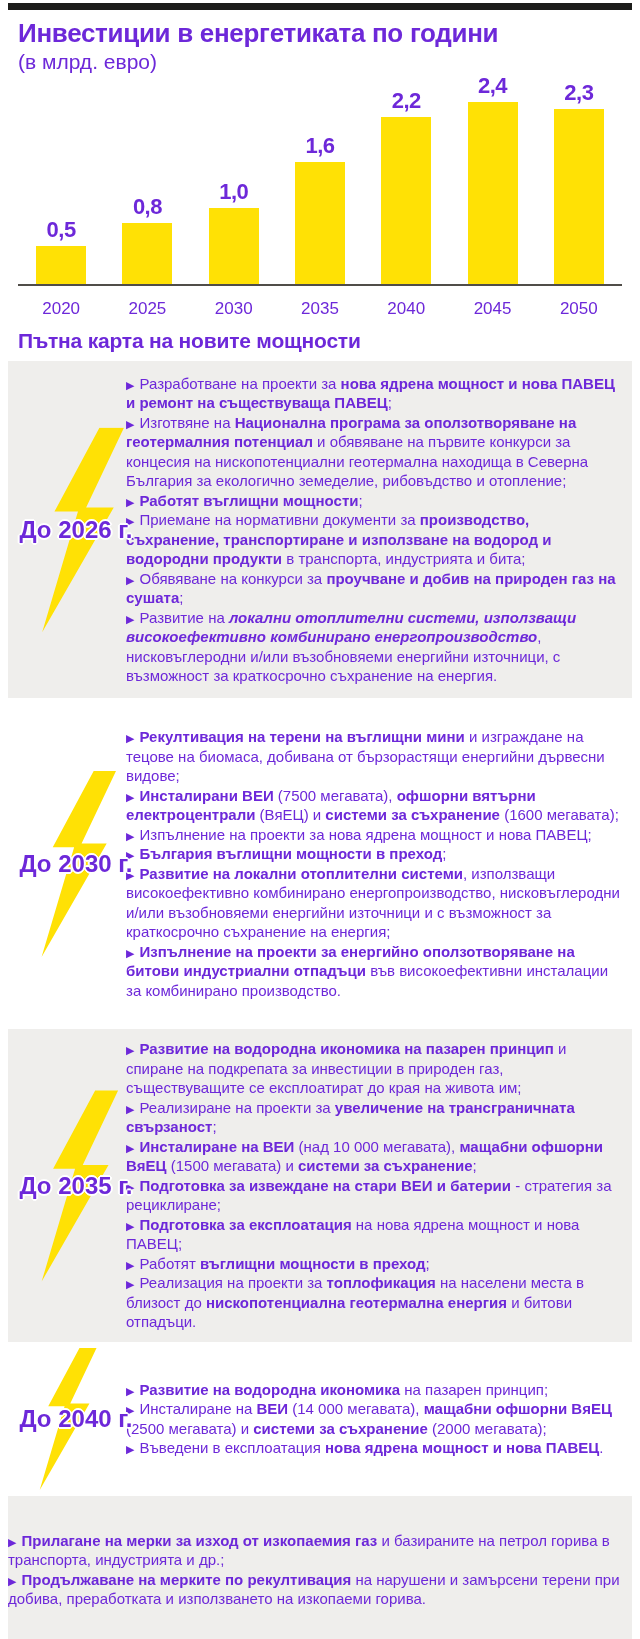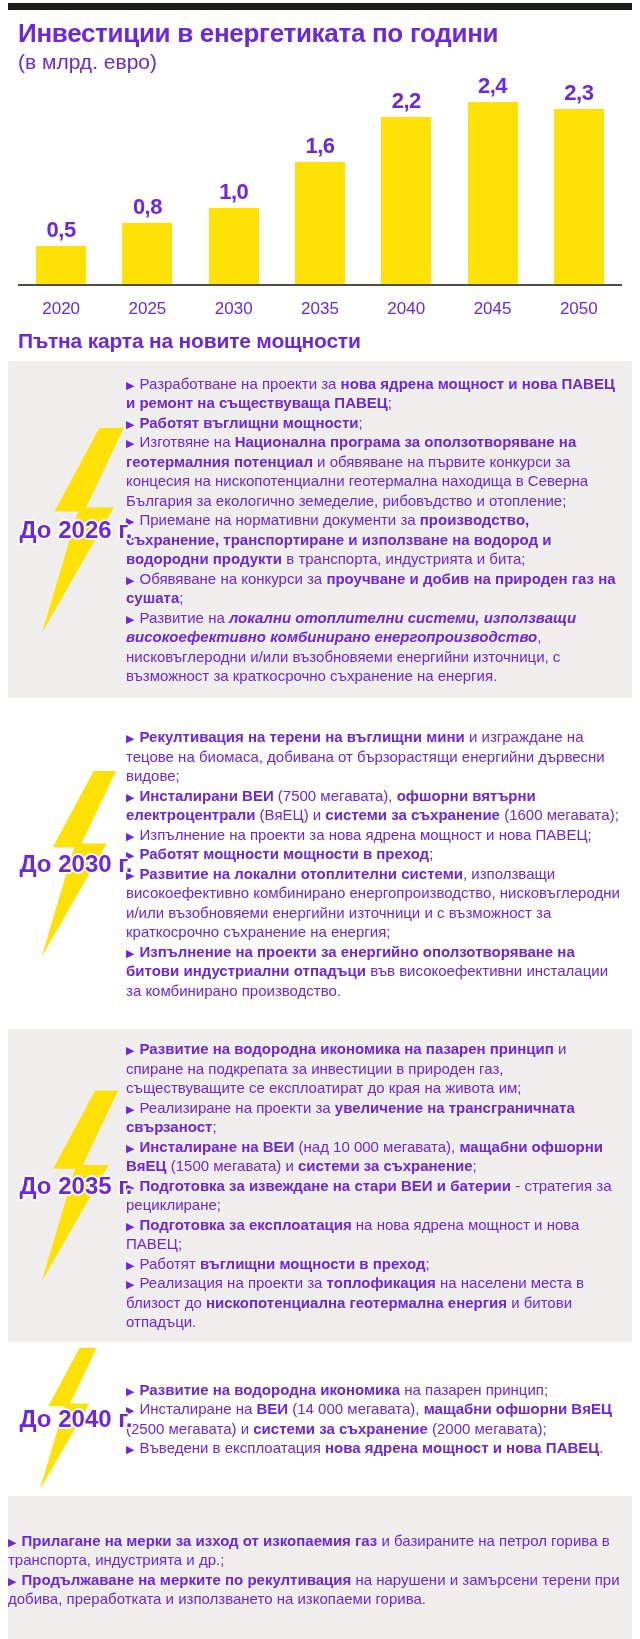--- a/index.html
+++ b/index.html
@@ -93,39 +93,39 @@
   <div id="roadmap">
       <section class="block bg-gray" style="min-height: 337px;">
         <div class="block-left">
           <svg viewBox="0 0 90 200" width="92" height="205" class="bolt">
             <polygon points="64,0 20,82 43,82 8,200 78,78 51,78 88,0" fill="#FFE105"></polygon>
           </svg>
           <span class="block-label">До 2026 г.</span>
         </div>
         <div class="block-body">
           <p class="bullet"><span class="marker">▶</span>Разработване на проекти за <b>нова ядрена мощност и нова ПАВЕЦ и ремонт на съществуваща ПАВЕЦ</b>;</p>
+          <p class="bullet"><span class="marker">▶</span>Изготвяне на <b>Национална програма за оползотворяване на геотермалния потенциал</b> и обявяване на първите конкурси за концесия на нископотенциални геотермална находища в Северна България за екологично земеделие, рибовъдство и отопление;</p>
           <p class="bullet"><span class="marker">▶</span><b>Работят въглищни мощности</b>;</p>
-          <p class="bullet"><span class="marker">▶</span>Изготвяне на <b>Национална програма за оползотворяване на геотермалния потенциал</b> и обявяване на първите конкурси за концесия на нископотенциални геотермална находища в Северна България за екологично земеделие, рибовъдство и отопление;</p>
           <p class="bullet"><span class="marker">▶</span>Приемане на нормативни документи за <b>производство, съхранение, транспортиране и използване на водород и водородни продукти</b> в транспорта, индустрията и бита;</p>
           <p class="bullet"><span class="marker">▶</span>Обявяване на конкурси за <b>проучване и добив на природен газ на сушата</b>;</p>
           <p class="bullet"><span class="marker">▶</span>Развитие на <b><i>локални отоплителни системи, използващи високоефективно комбинирано енергопроизводство</i></b>, нисковъглеродни и/или възобновяеми енергийни източници, с възможност за краткосрочно съхранение на енергия.</p>
         </div>
       </section>
       <section class="block bg-white" style="min-height: 331px;">
         <div class="block-left">
           <svg viewBox="0 0 90 200" width="84" height="186" class="bolt">
             <polygon points="64,0 20,82 43,82 8,200 78,78 51,78 88,0" fill="#FFE105"></polygon>
           </svg>
           <span class="block-label">До 2030 г.</span>
         </div>
         <div class="block-body">
           <p class="bullet"><span class="marker">▶</span><b>Рекултивация на терени на въглищни мини</b> и изграждане на тецове на биомаса, добивана от бързорастящи енергийни дървесни видове;</p>
           <p class="bullet"><span class="marker">▶</span><b>Инсталирани ВЕИ</b> (7500 мегавата), <b>офшорни вятърни електроцентрали</b> (ВяЕЦ) и <b>системи за съхранение</b> (1600 мегавата);</p>
           <p class="bullet"><span class="marker">▶</span>Изпълнение на проекти за нова ядрена мощност и нова ПАВЕЦ;</p>
-          <p class="bullet"><span class="marker">▶</span><b>Работят мощности мощности в преход</b>;</p>
+          <p class="bullet"><span class="marker">▶</span><b>България въглищни мощности в преход</b>;</p>
           <p class="bullet"><span class="marker">▶</span><b>Развитие на локални отоплителни системи</b>, използващи високоефективно комбинирано енергопроизводство, нисковъглеродни и/или възобновяеми енергийни източници и с възможност за краткосрочно съхранение на енергия;</p>
           <p class="bullet"><span class="marker">▶</span><b>Изпълнение на проекти за енергийно оползотворяване на битови индустриални отпадъци</b> във високоефективни инсталации за комбинирано производство.</p>
         </div>
       </section>
       <section class="block bg-gray" style="min-height: 310px;">
         <div class="block-left">
           <svg viewBox="0 0 90 200" width="86" height="192" class="bolt">
             <polygon points="64,0 20,82 43,82 8,200 78,78 51,78 88,0" fill="#FFE105"></polygon>
           </svg>
           <span class="block-label">До 2035 г.</span>

